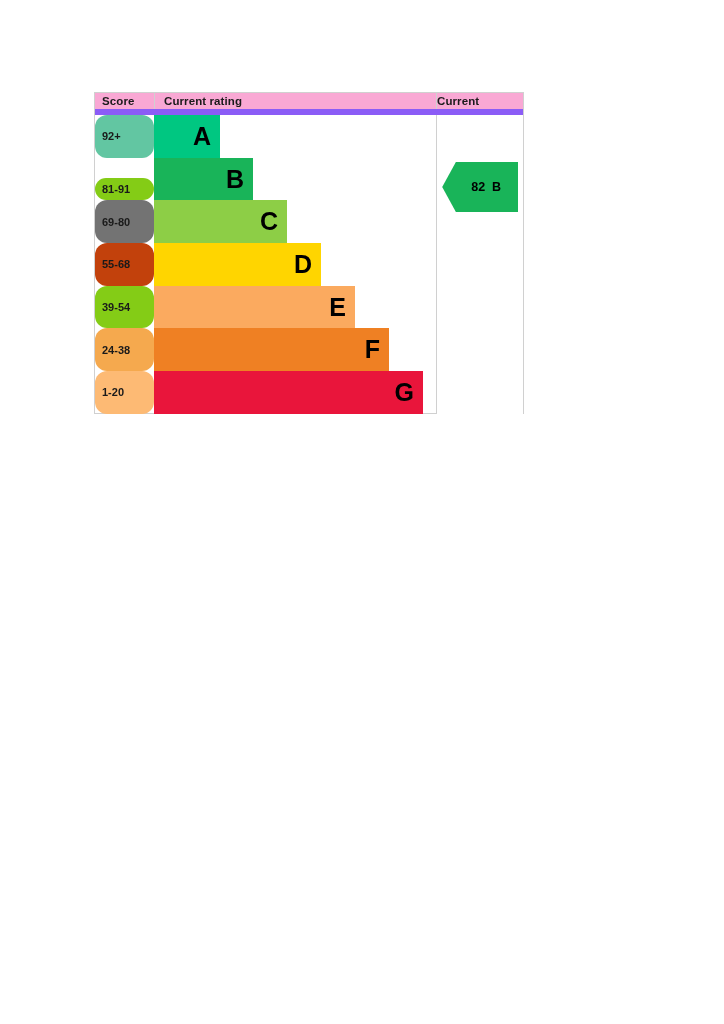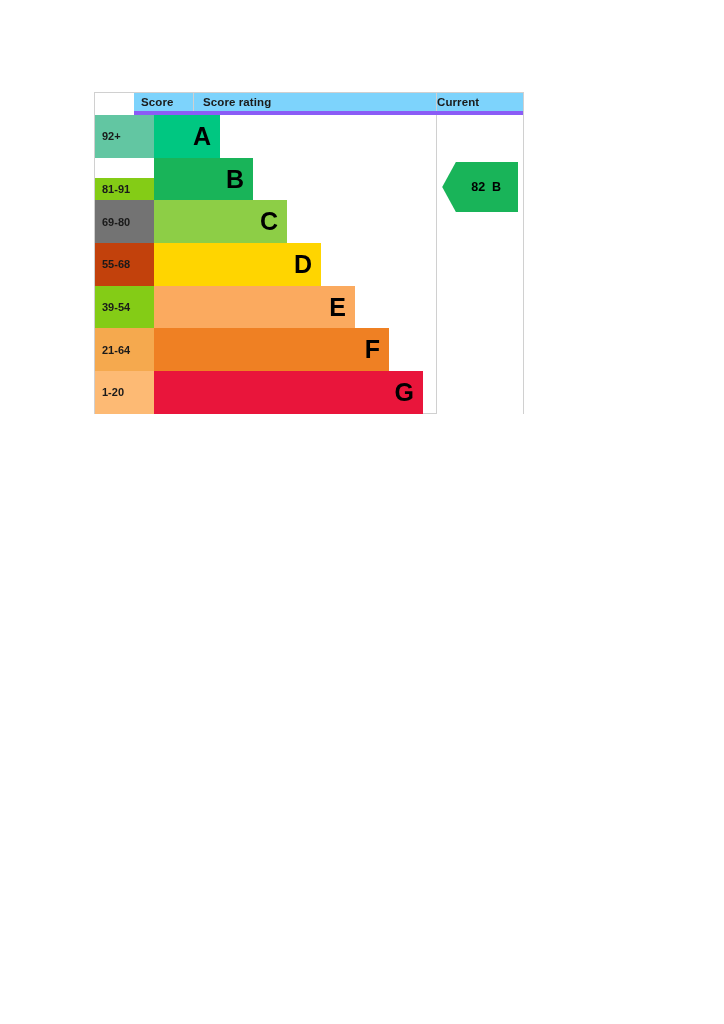--- a/index.html
+++ b/index.html
@@ -25,23 +25,22 @@
     box-sizing: border-box;
     border: 1px solid #d0d0d0;
     background: #ffffff;
   }
 
   
   .epc-header {
     display: flex;
     height: 22px;
     box-sizing: border-box;
-    border-bottom: 4px solid #8b5cf6;
-    background: #7dd3fc;
-    margin-left: 39px;
+    border-bottom: 6px solid #8b5cf6;
+    background: #f9a8d4;
   }
   .hdr-score {
     width: 60px;
     box-sizing: border-box;
     border-right: 1px solid #d0d0d0;
     display: flex;
     align-items: center;
     padding-left: 7px;
   }
   .hdr-rating {
@@ -89,20 +88,21 @@
     height: 42.7px;
     position: relative;
   }
   .band-score {
     width: 59px;
     box-sizing: border-box;
     display: flex;
     align-items: center;
     padding-left: 7px;
     flex: 0 0 59px;
+    border-radius: 12px;
   }
   .band-score-text {
     font-size: 11px;
     font-weight: bold;
     color: #1a1a1a;
     white-space: nowrap;
   }
   .band-bar-wrap {
     flex: 1 1 auto;
     position: relative;
@@ -144,21 +144,21 @@
 </head>
 <body>
 
 <div id="epc-chart">
 
   <div class="epc-header">
     <div class="hdr-score">
       <span class="hdr-text">Score</span>
     </div>
     <div class="hdr-rating">
-      <span class="hdr-text">Score rating</span>
+      <span class="hdr-text">Current rating</span>
     </div>
     <div class="hdr-current">
       <span class="hdr-text">Current</span>
     </div>
   </div>
 
   <div class="epc-body">
 
     <div class="bands-col">
 
@@ -212,21 +212,21 @@
         </div>
         <div class="band-bar-wrap">
           <div class="band-bar" style="background: rgb(251, 170, 95); width: 201px;">
             <span class="band-letter">E</span>
           </div>
         </div>
       </div>
 
       <div class="band-row">
         <div class="band-score" style="background: rgb(245, 169, 78);">
-          <span class="band-score-text">21-64</span>
+          <span class="band-score-text">24-38</span>
         </div>
         <div class="band-bar-wrap">
           <div class="band-bar" style="background: rgb(239, 128, 35); width: 235px;">
             <span class="band-letter">F</span>
           </div>
         </div>
       </div>
 
       <div class="band-row">
         <div class="band-score" style="background: #fdba74;">

